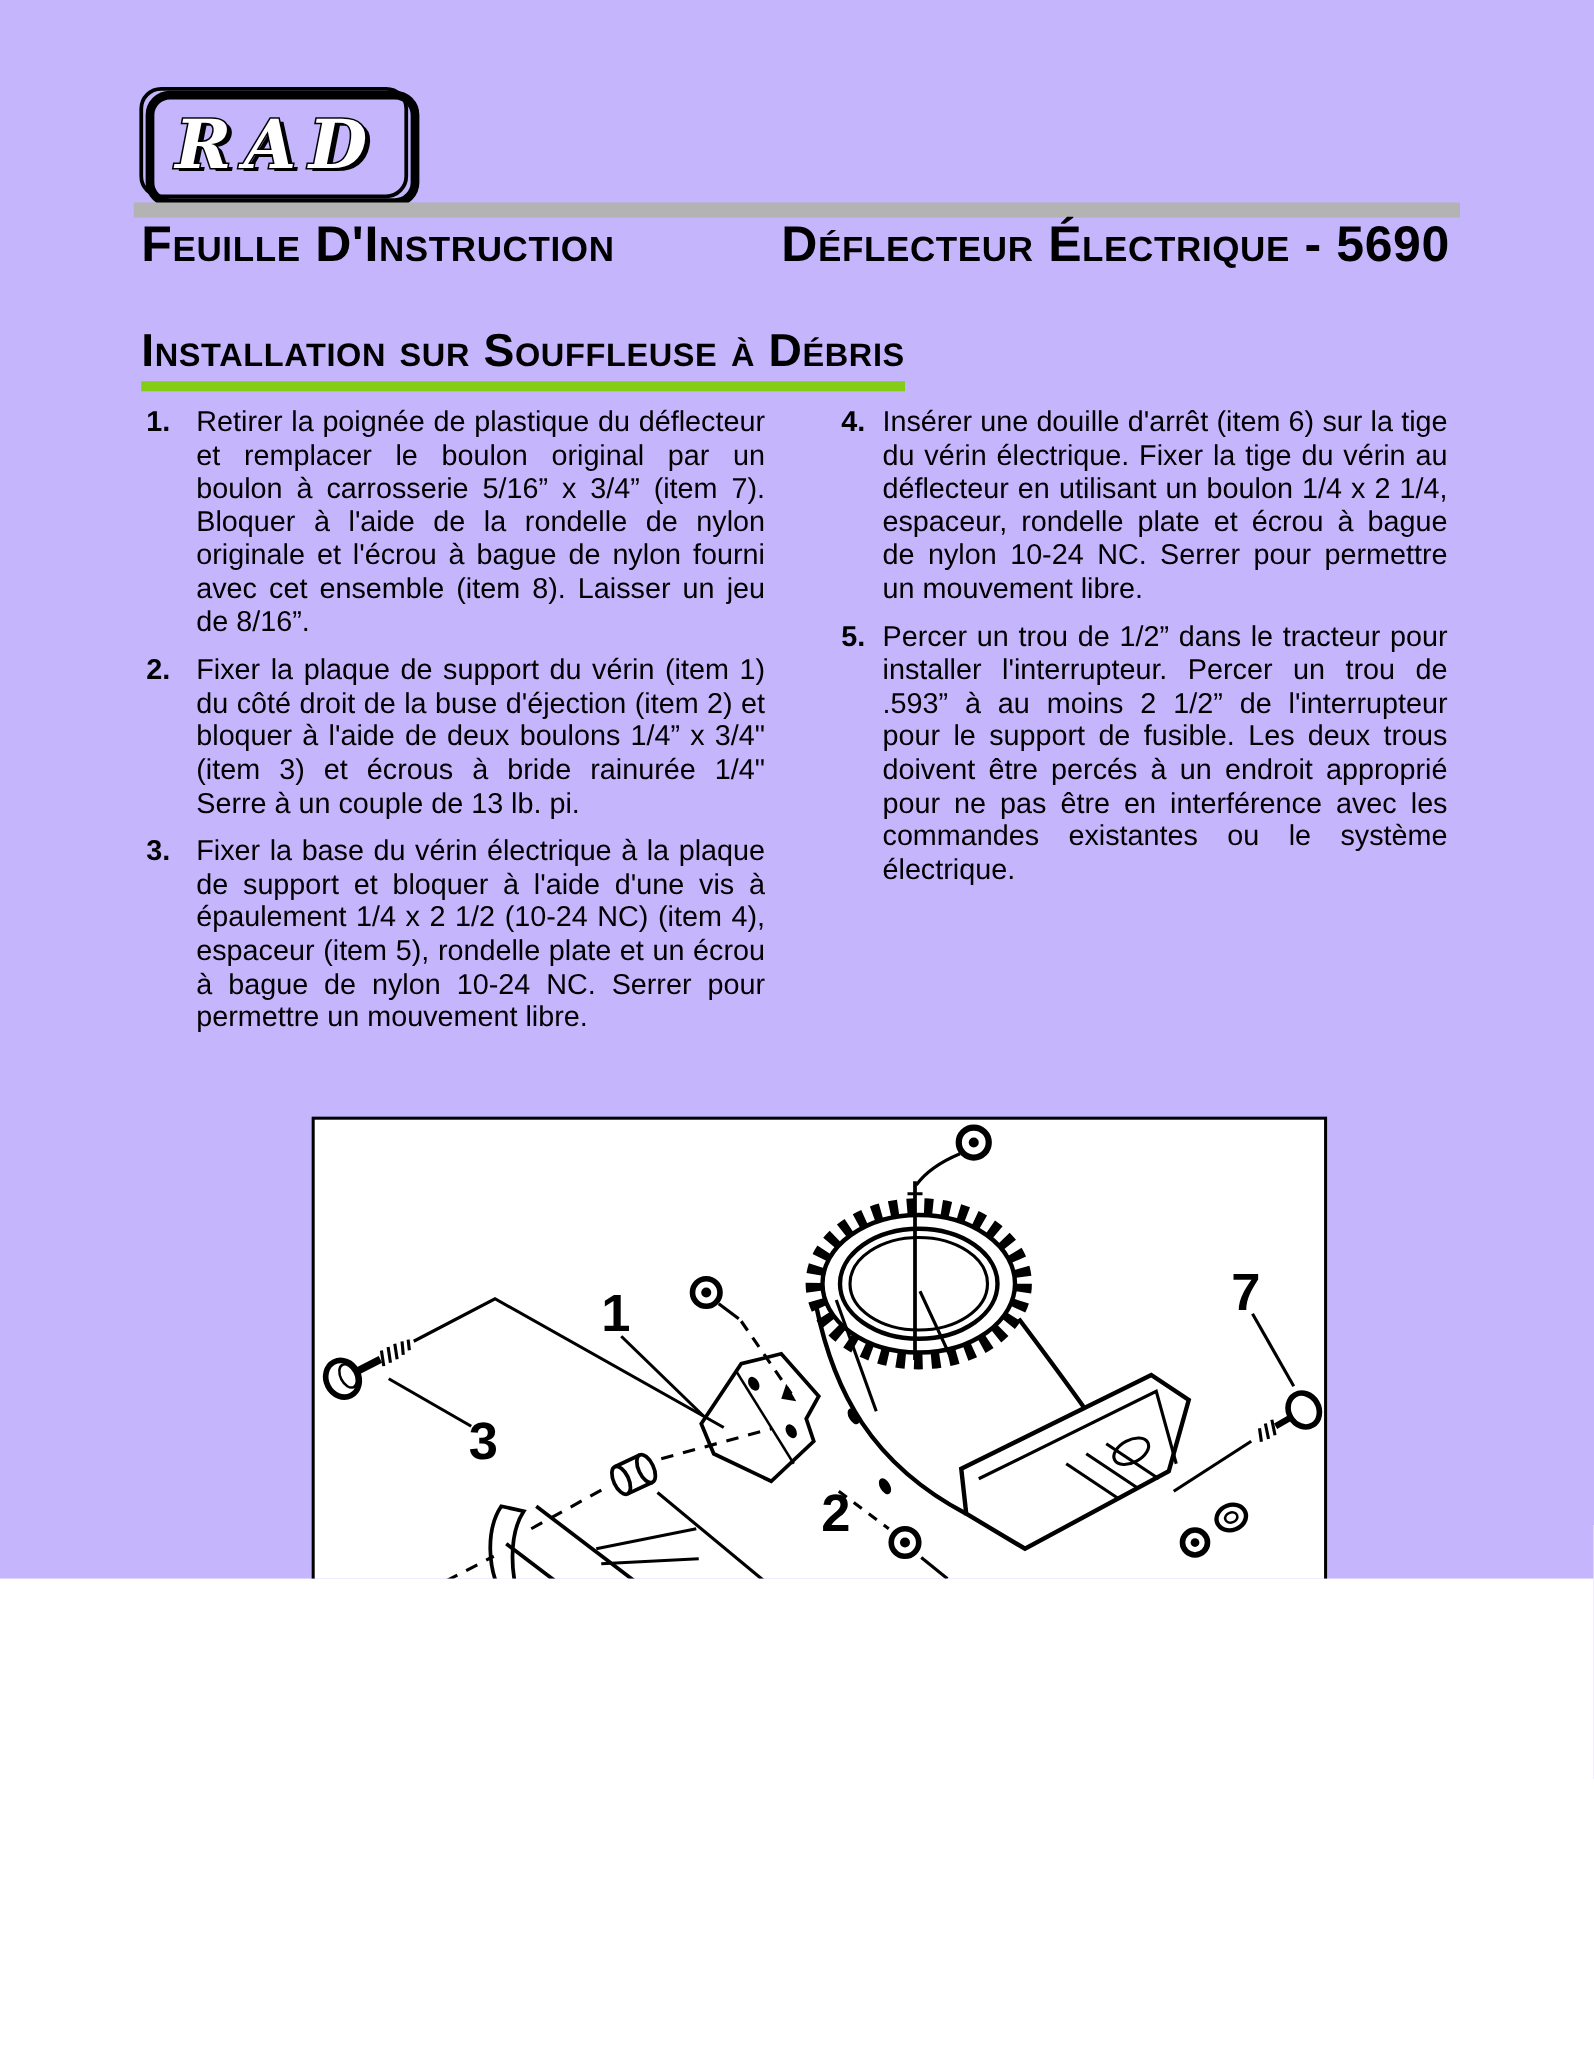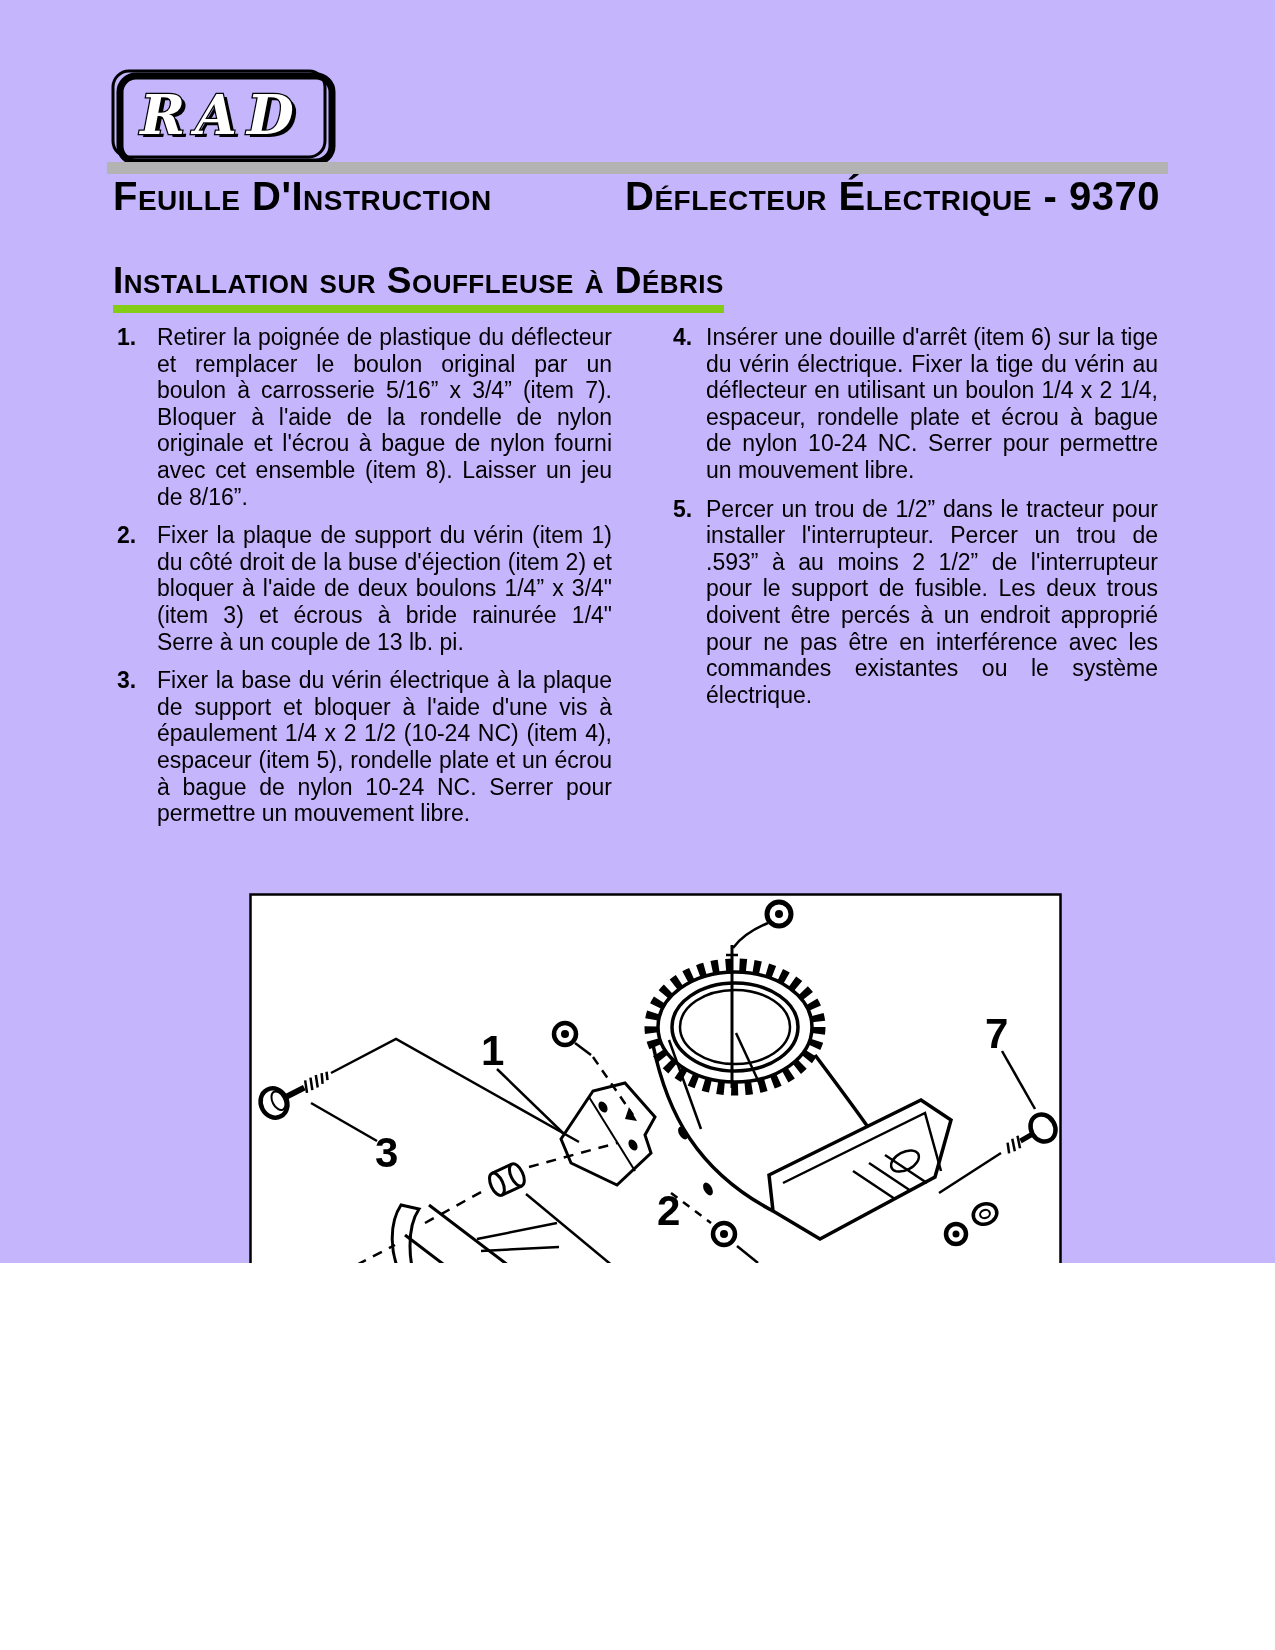--- a/index.html
+++ b/index.html
@@ -57,21 +57,21 @@
         <text x="116" y="69" fill="#000">RAD</text>
         <text x="112" y="66" fill="#fff" stroke="#000" stroke-width="2.5" paint-order="stroke">RAD</text>
       </g>
     </svg>
   </div>
 
   <div id="graybar"></div>
 
   <div id="titles">
     <span>Feuille D'Instruction</span>
-    <span>Déflecteur Électrique - 9370</span>
+    <span>Déflecteur Électrique - 5690</span>
   </div>
 
   <div id="section-title">Installation sur Souffleuse à Débris</div>
 
   <div id="cols">
     <div class="col col-left">
       <div class="step">
         <span class="num">1.</span>
         <span>Retirer la poignée de plastique du déflecteur et remplacer le boulon original par un boulon à carrosserie 5/16” x 3/4” (item 7). Bloquer à l'aide de la rondelle de nylon originale et l'écrou à bague de nylon fourni avec cet ensemble (item 8). Laisser un jeu de 8/16”.</span>
       </div>

